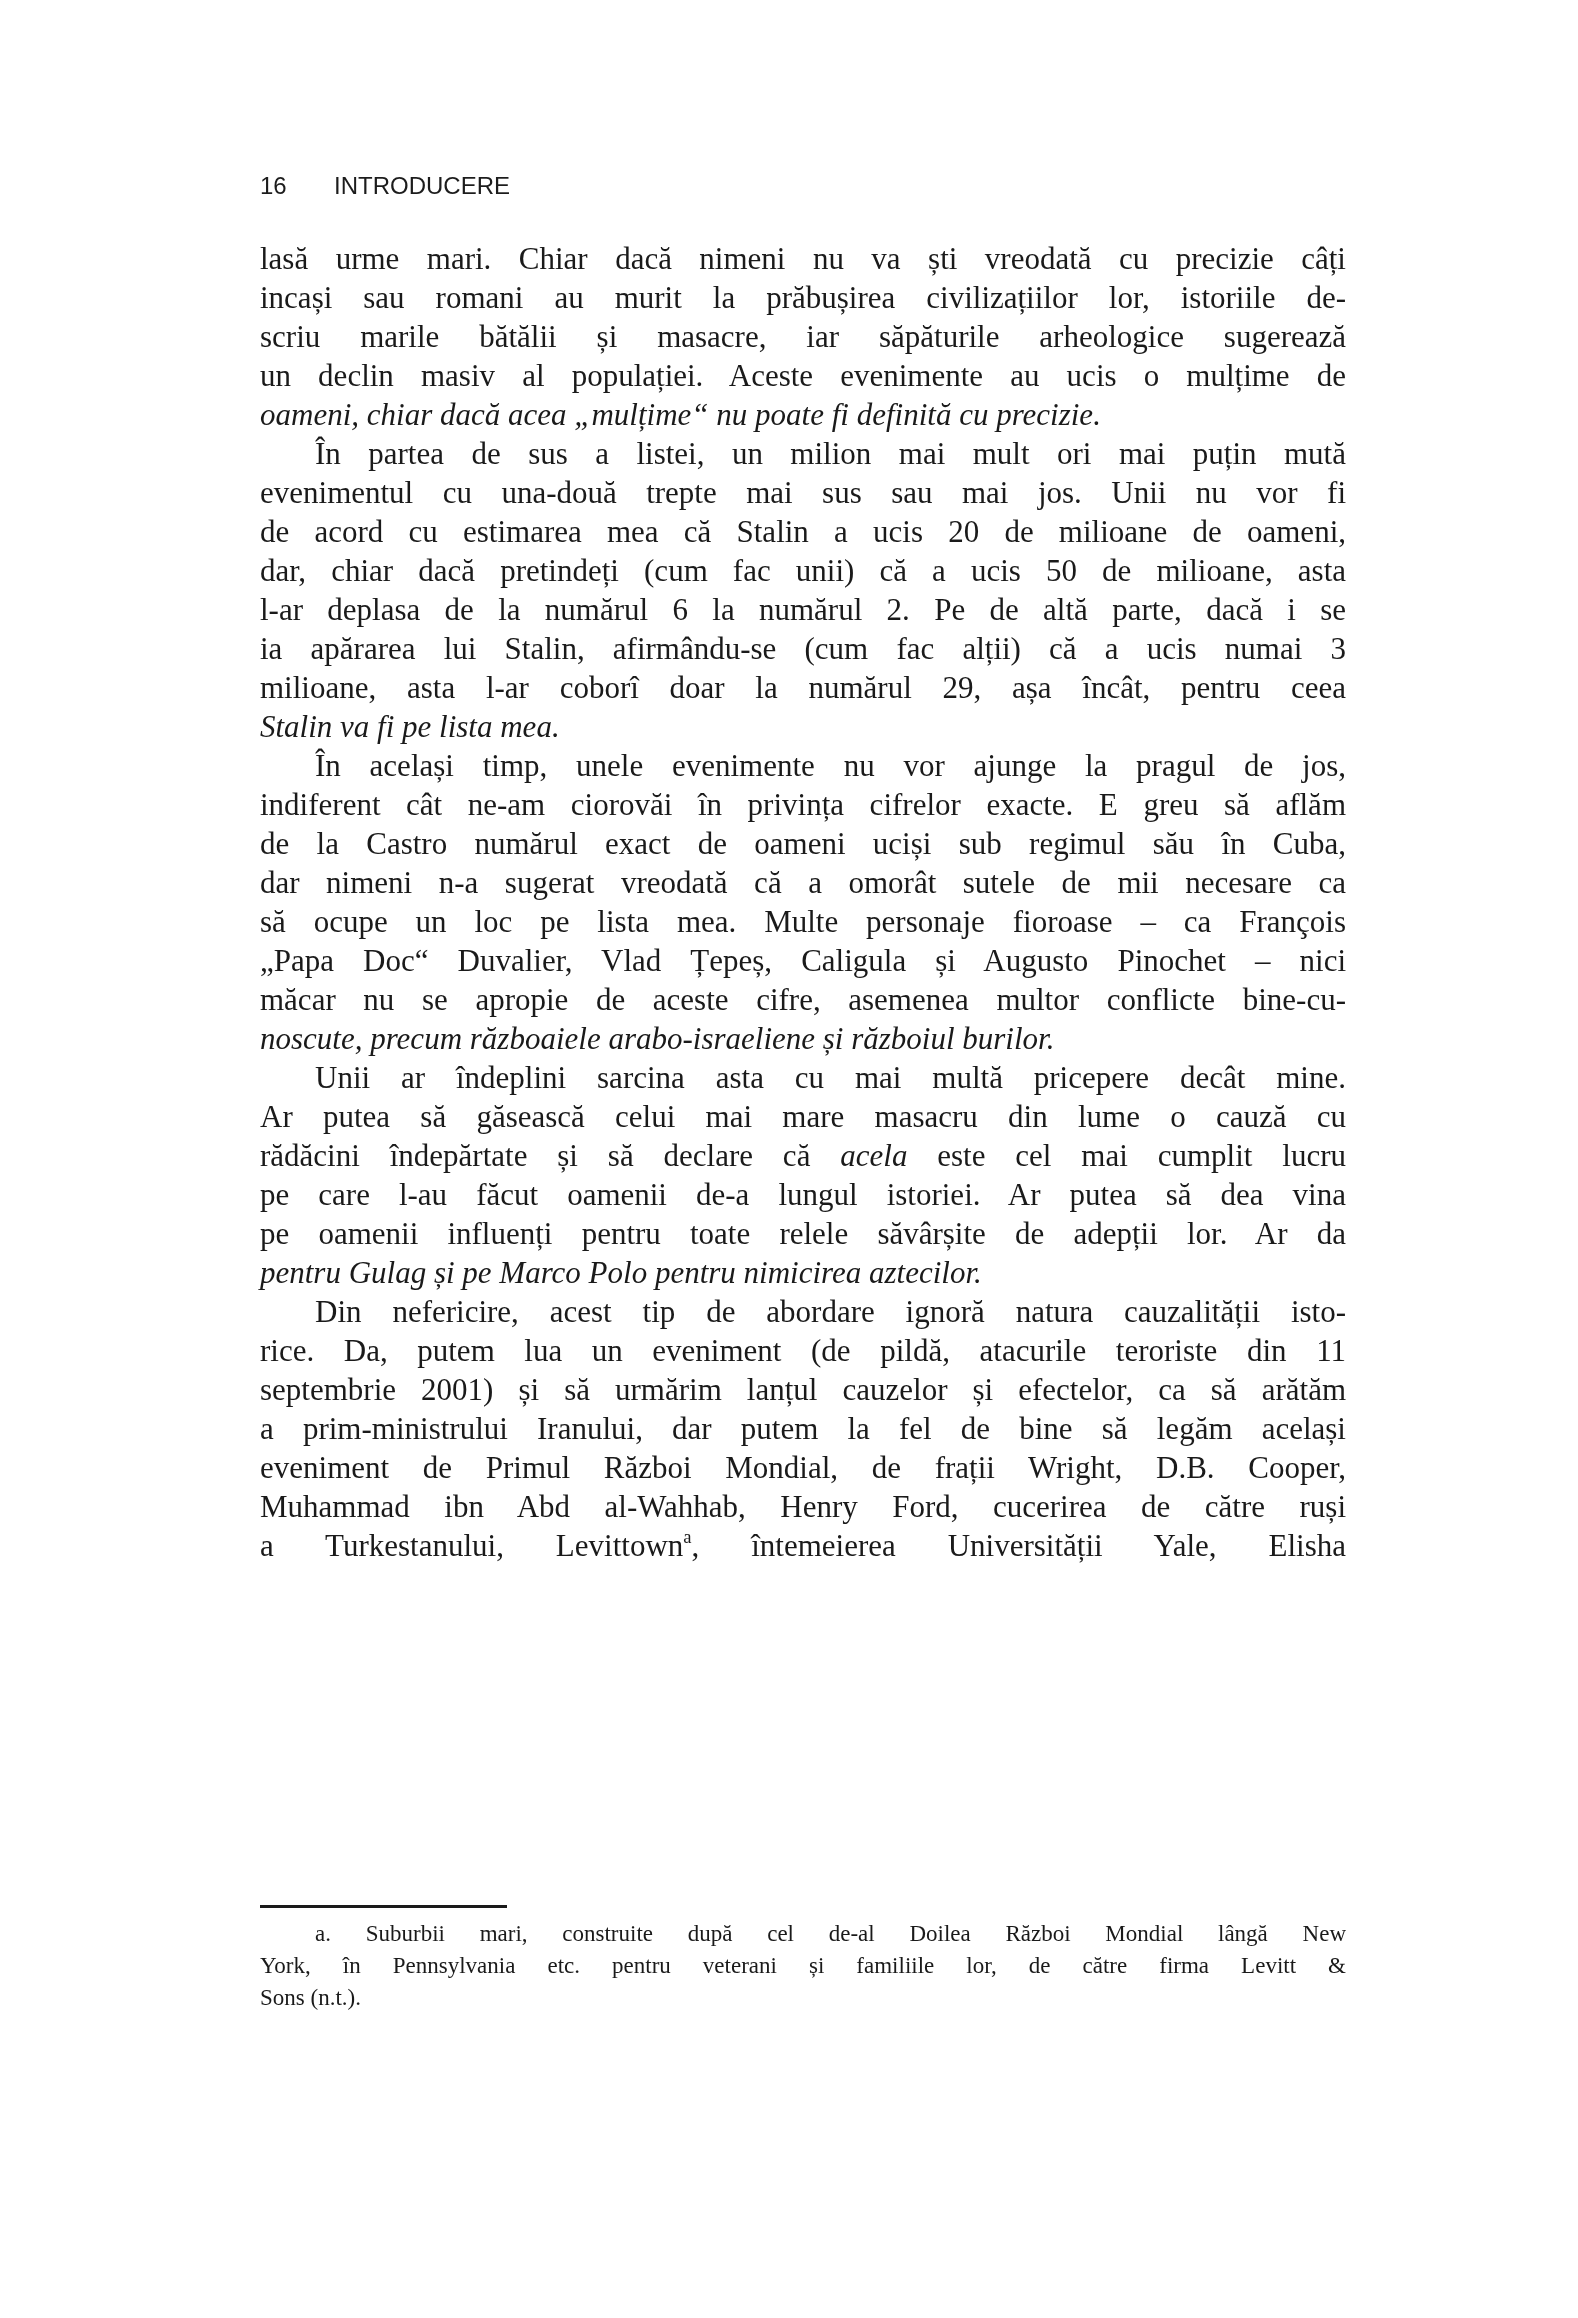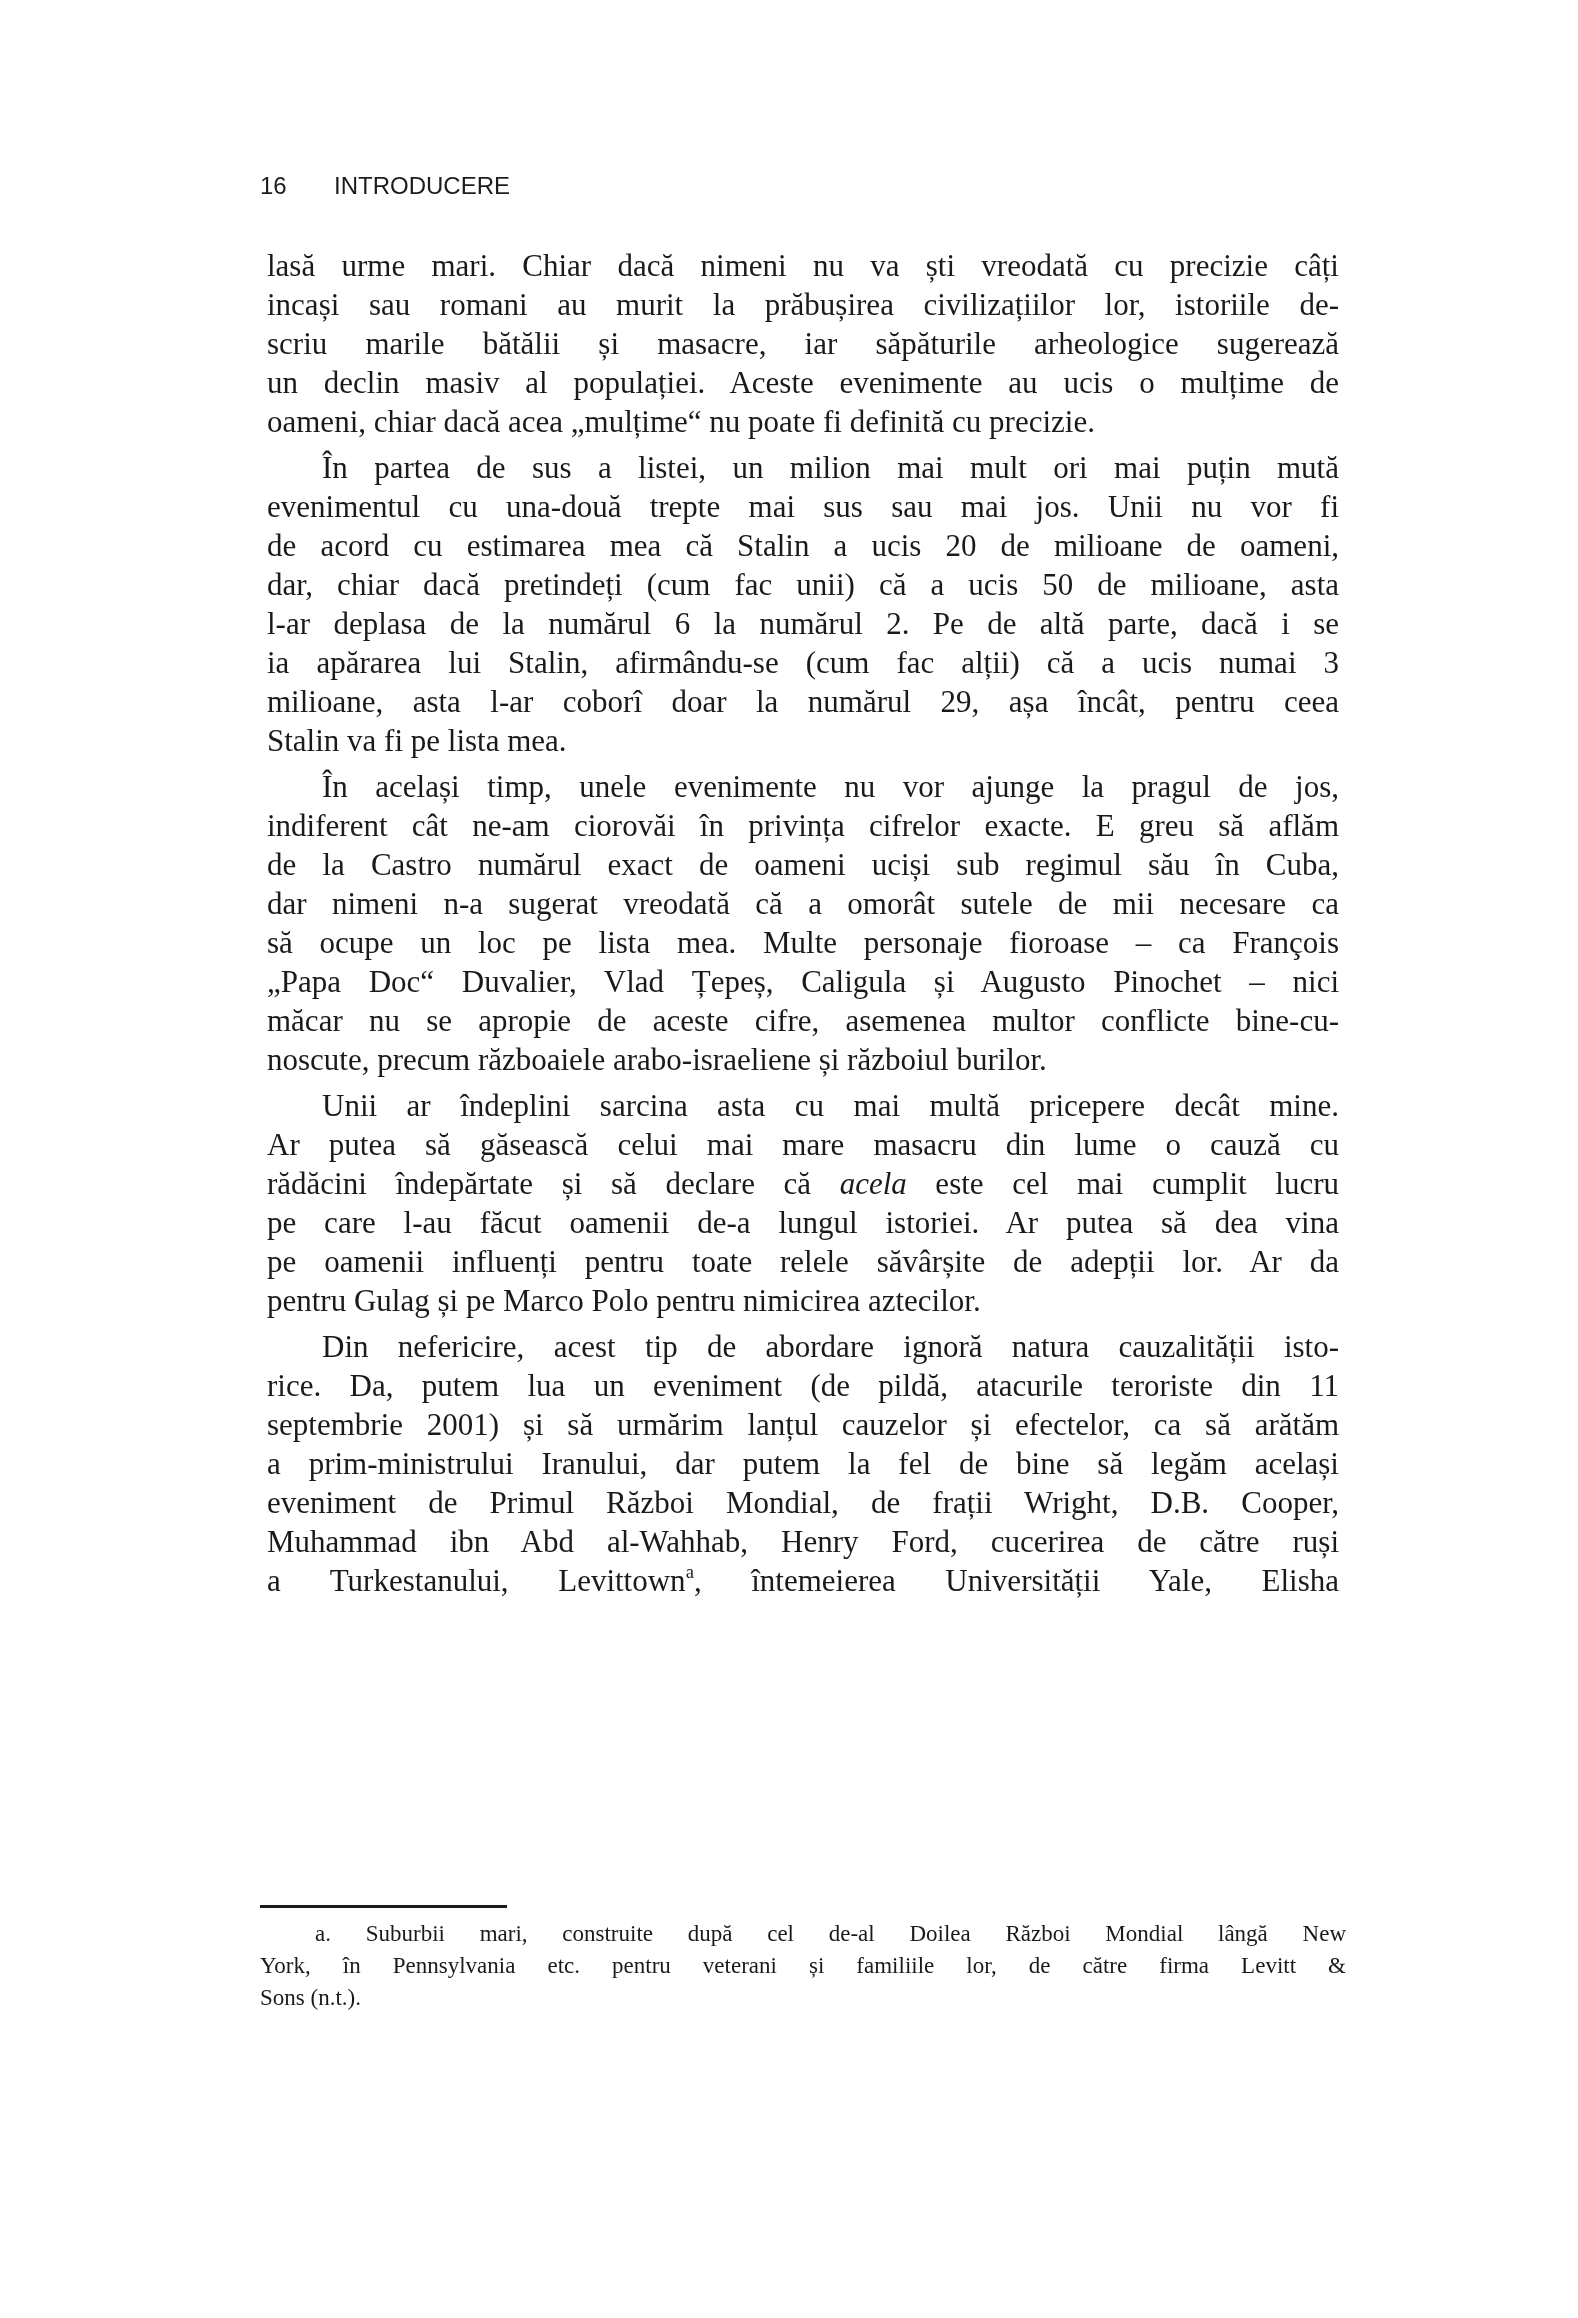--- a/index.html
+++ b/index.html
@@ -9,23 +9,23 @@
     position: absolute; left: 246px; top: 172px;
     font-family: "Liberation Sans", sans-serif; font-size: 24px; color: #1c1c1c;
     letter-spacing: 0px;
   }
   .running-head .pnum { display: inline-block; width: 74px; }
   .body-text {
     position: absolute; left: 246px; top: 239px; width: 1086px;
     font-family: "Liberation Serif", serif; font-size: 31px; line-height: 39px;
     text-align: justify; color: #1a1a1a;
   }
-  .body-text p { margin: 7px; }
+  .body-text p { margin: 0; }
   .body-text .line { display: block; text-align: justify; text-align-last: justify; white-space: nowrap; }
-  .body-text .line.last { text-align-last: left; }
+  .body-text .line.last { text-align-last: left; font-style: italic; }
   .body-text .line.indent { padding-left: 55px; }
   .footnote-rule {
     position: absolute; left: 246px; top: 1905px; width: 247px; height: 2.5px; background: #1a1a1a;
   }
   .footnotes {
     position: absolute; left: 246px; top: 1918px; width: 1086px;
     font-family: "Liberation Serif", serif; font-size: 23px; line-height: 32px; color: #1a1a1a;
   }
   .footnotes .line { display: block; text-align: justify; text-align-last: justify; white-space: nowrap; }
   .footnotes .line.last { text-align-last: left; }

